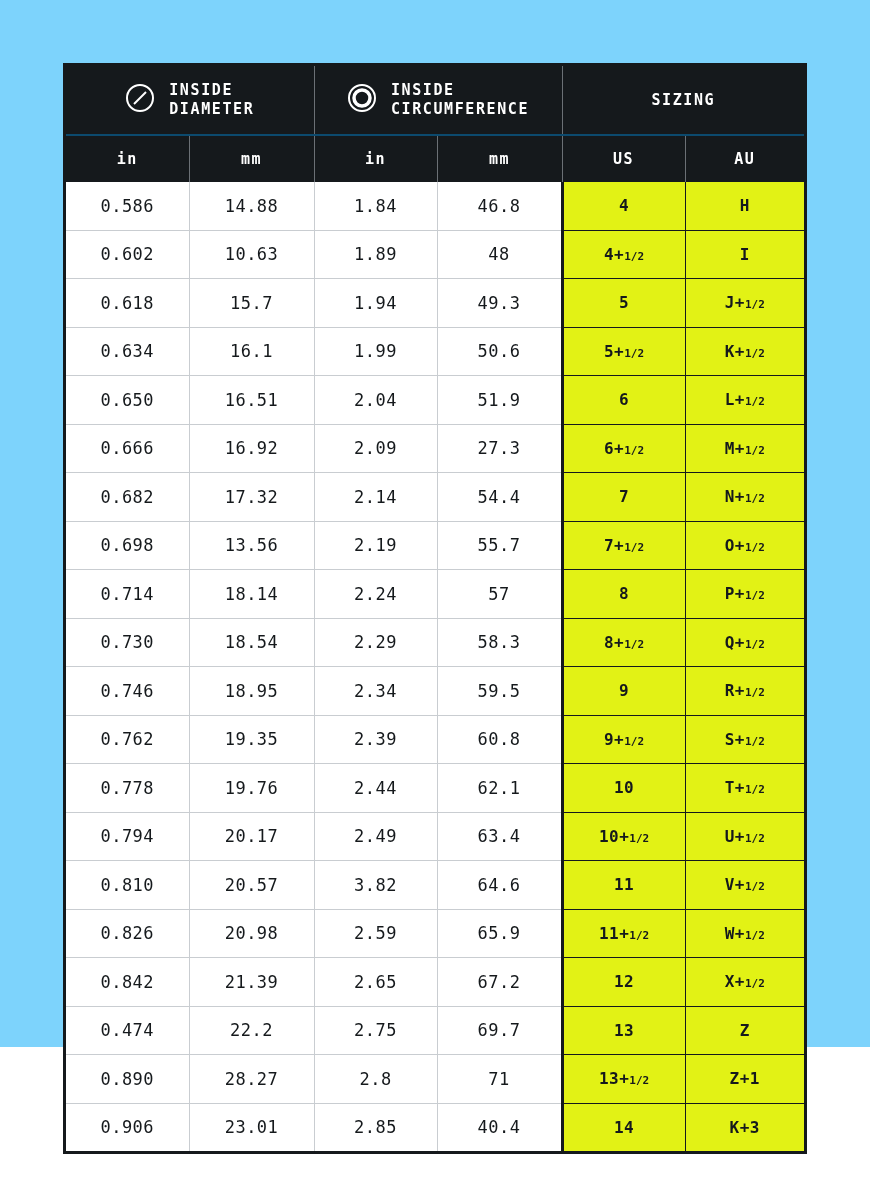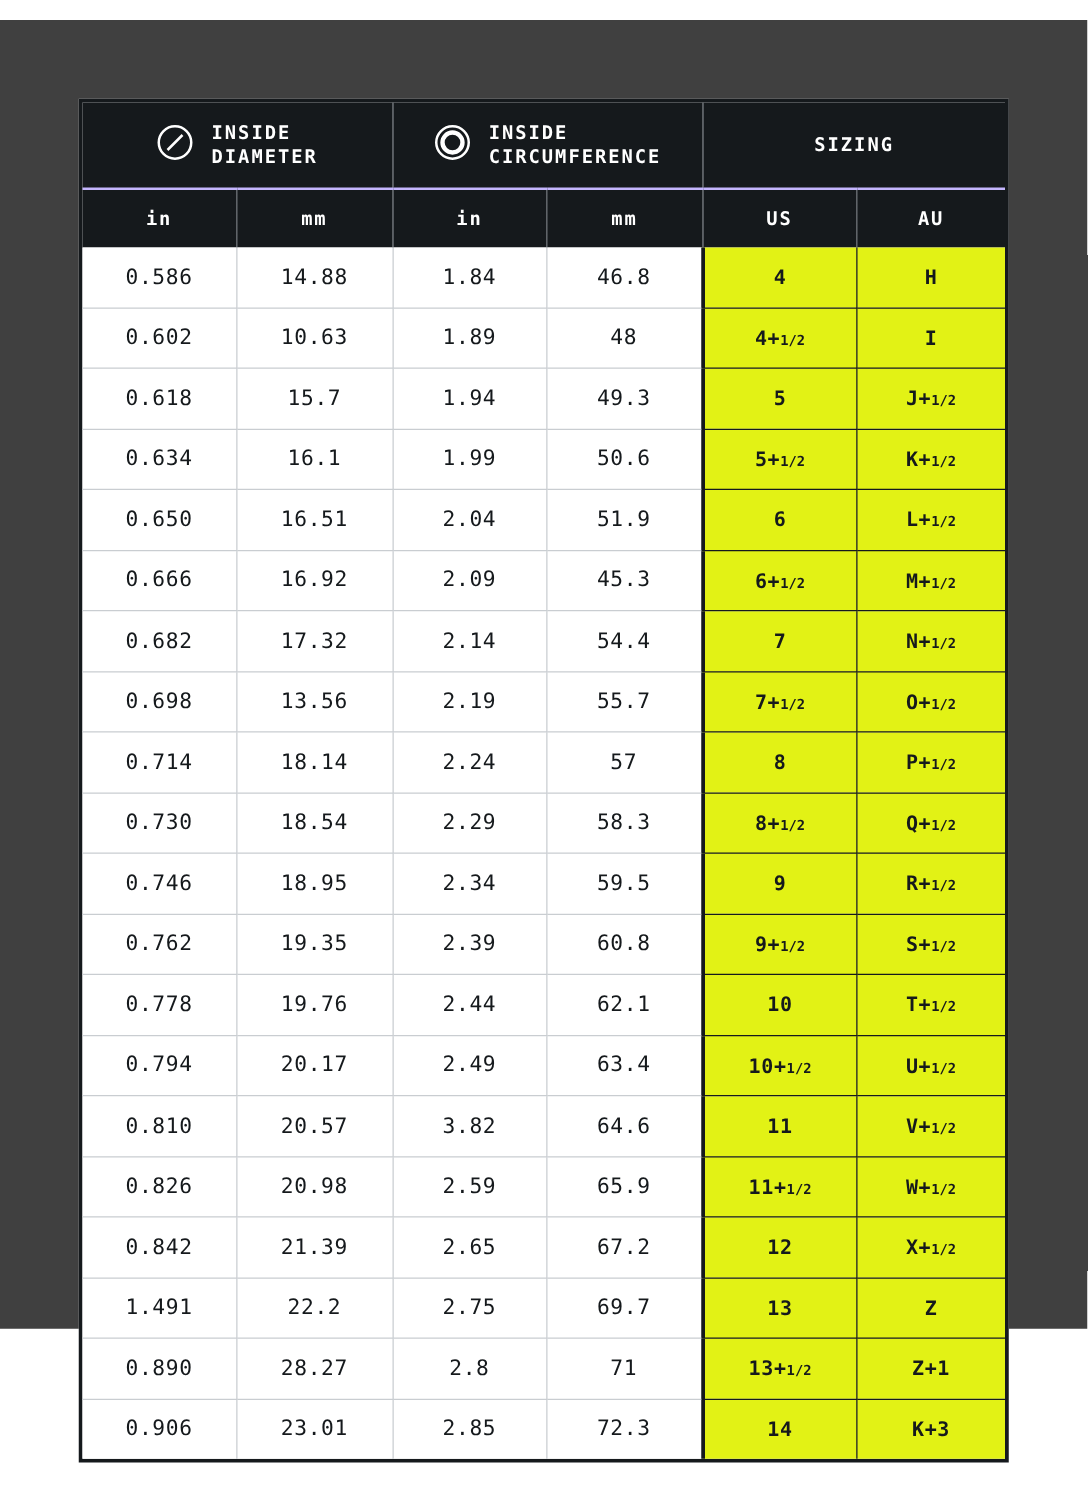--- a/index.html
+++ b/index.html
@@ -9,24 +9,24 @@
   }
   body {
     width: 870px;
     height: 1200px;
     font-family: "DejaVu Sans Mono", monospace;
     color: #15191c;
     position: relative;
   }
   .page {
     position: absolute;
-    left: 0; top: 16px;
+    left: 0; top: 0;
     width: 870px;
     height: 1047px;
-    background: #404040;
+    background: #7dd3fc;
     box-sizing: border-box;
   }
   .table-wrap {
     position: absolute;
     left: 63px;
     top: 63px;
     width: 744px;
     border: 3px solid #15191c;
     box-sizing: border-box;
     background: #ffffff;
@@ -73,21 +73,21 @@
   
   .subhead {
     background: #15191c;
     color: #ffffff;
     height: 44px;
     font-size: 15px;
     font-weight: bold;
     letter-spacing: 1.4px;
     text-align: center;
     vertical-align: middle;
-    border-top: 2px solid #c4b5fd;
+    border-top: 2px solid #0c4a6e;
   }
   .subhead.divider {
     border-left: 1px solid #6b7075;
   }
   
   td.cell {
     height: 45.5px;
     text-align: center;
     vertical-align: middle;
     font-size: 17px;
@@ -215,21 +215,21 @@
             <td class="cell">16.51</td>
             <td class="cell">2.04</td>
             <td class="cell col-mm-circ">51.9</td>
             <td class="cell sizing">6</td>
             <td class="cell sizing last">L<span class="plus">+</span><span class="frac">1/2</span></td>
           </tr>
           <tr>
             <td class="cell">0.666</td>
             <td class="cell">16.92</td>
             <td class="cell">2.09</td>
-            <td class="cell col-mm-circ">45.3</td>
+            <td class="cell col-mm-circ">27.3</td>
             <td class="cell sizing">6<span class="plus">+</span><span class="frac">1/2</span></td>
             <td class="cell sizing last">M<span class="plus">+</span><span class="frac">1/2</span></td>
           </tr>
           <tr>
             <td class="cell">0.682</td>
             <td class="cell">17.32</td>
             <td class="cell">2.14</td>
             <td class="cell col-mm-circ">54.4</td>
             <td class="cell sizing">7</td>
             <td class="cell sizing last">N<span class="plus">+</span><span class="frac">1/2</span></td>
@@ -308,39 +308,39 @@
           </tr>
           <tr>
             <td class="cell">0.842</td>
             <td class="cell">21.39</td>
             <td class="cell">2.65</td>
             <td class="cell col-mm-circ">67.2</td>
             <td class="cell sizing">12</td>
             <td class="cell sizing last">X<span class="plus">+</span><span class="frac">1/2</span></td>
           </tr>
           <tr>
-            <td class="cell">1.491</td>
+            <td class="cell">0.474</td>
             <td class="cell">22.2</td>
             <td class="cell">2.75</td>
             <td class="cell col-mm-circ">69.7</td>
             <td class="cell sizing">13</td>
             <td class="cell sizing last">Z</td>
           </tr>
           <tr>
             <td class="cell">0.890</td>
             <td class="cell">28.27</td>
             <td class="cell">2.8</td>
             <td class="cell col-mm-circ">71</td>
             <td class="cell sizing">13<span class="plus">+</span><span class="frac">1/2</span></td>
             <td class="cell sizing last">Z+1</td>
           </tr>
           <tr>
             <td class="cell">0.906</td>
             <td class="cell">23.01</td>
             <td class="cell">2.85</td>
-            <td class="cell col-mm-circ">72.3</td>
+            <td class="cell col-mm-circ">40.4</td>
             <td class="cell sizing">14</td>
             <td class="cell sizing last">K+3</td>
           </tr>
         </tbody>
     </table>
   </div>
 </div>
 
 </body></html>

